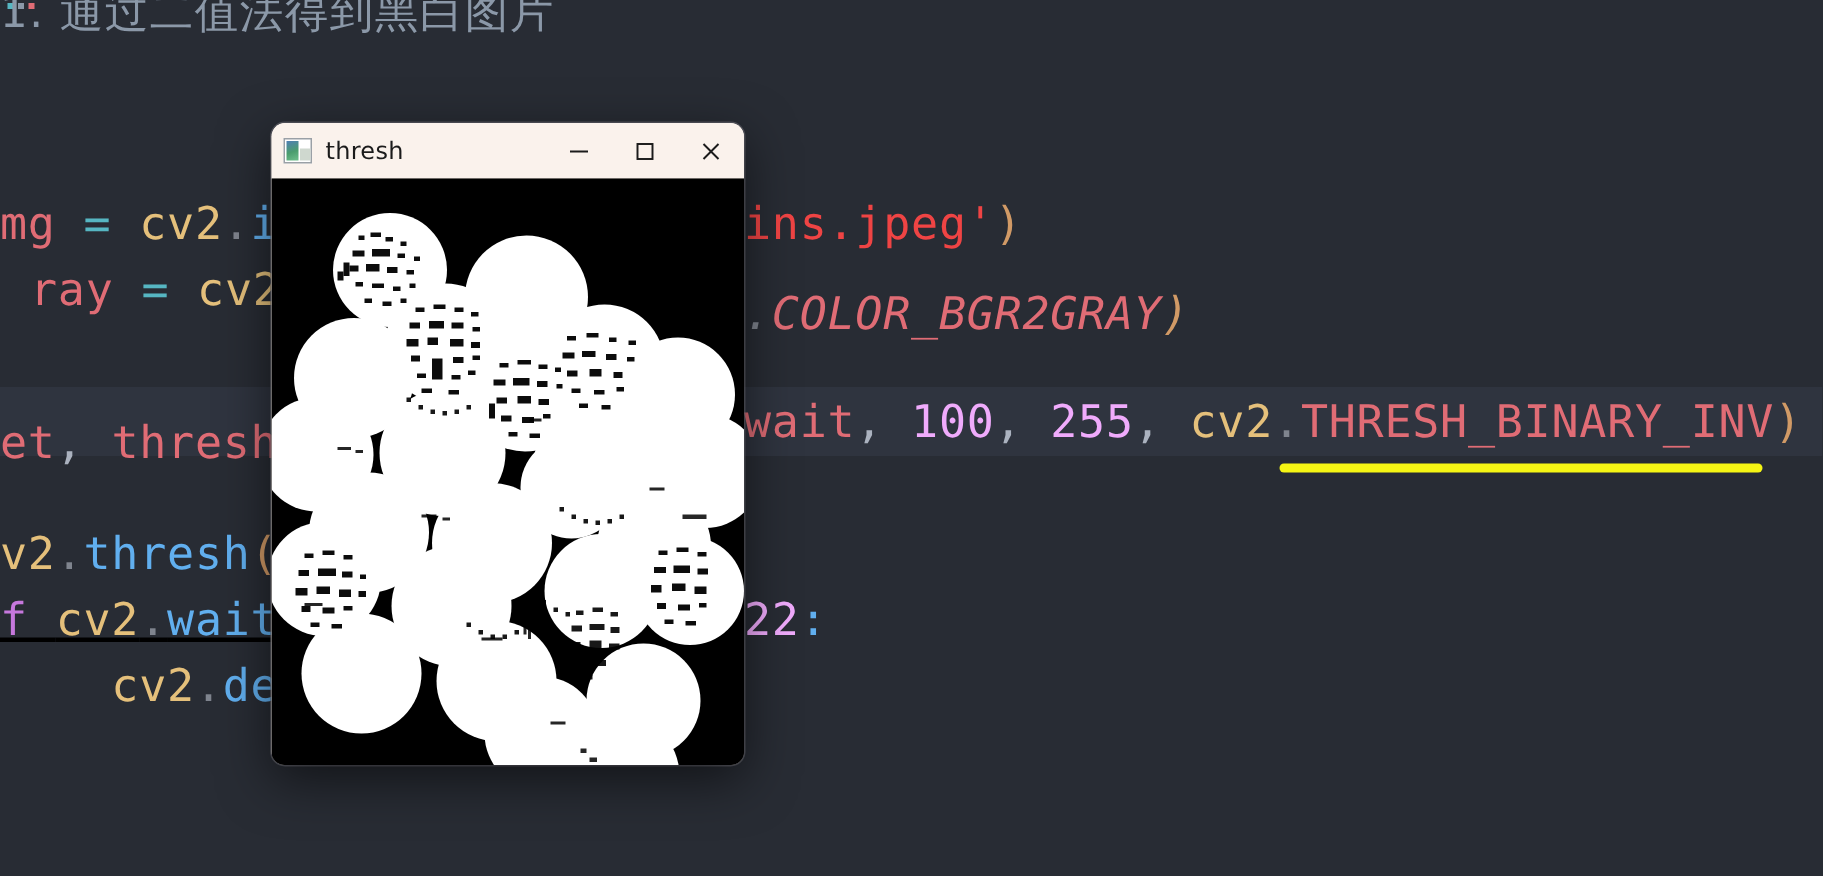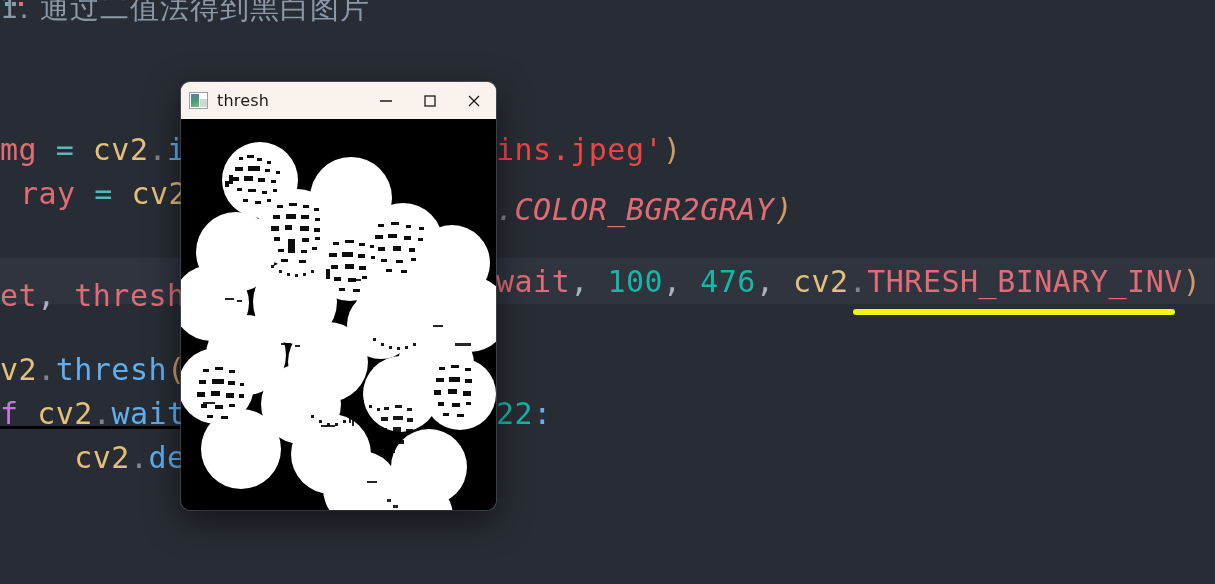--- a/index.html
+++ b/index.html
@@ -78,21 +78,21 @@
 
   
   .t-var   { color: #e06c75; }
   .t-op    { color: #56b6c2; }
   .t-mod   { color: #e5c07b; }
   .t-fn    { color: #61afef; }
   .t-dot   { color: #7f848e; }
   .t-str   { color: #ef4444; }
   .t-paren { color: #d19a66; }
   .t-const { color: #e06c75; }
-  .t-num   { color: #14b8a6; }
+  .t-num   { color: #f0abfc; }
   .t-kw    { color: #c678dd; }
   .t-punc  { color: #abb2bf; }
   .t-colon { color: #61afef; }
 
   
   .yellow-underline {
     position: absolute;
     background: #f5f514;
     border-radius: 3px;
   }
@@ -201,21 +201,21 @@
       <div class="code-line" style="top: 128px; left: 0px;"><span class="t-var">mg </span><span class="t-op">= </span><span class="t-mod">cv2</span><span class="t-dot">.</span><span class="t-fn">i</span></div>
       <div class="code-line" style="top: 172px; left: 0px; padding-left: 20px;"><span class="t-var">ray </span><span class="t-op">= </span><span class="t-mod">cv2</span><span class="t-dot">.</span></div>
       <div class="code-line" style="top: 260px; left: 0px; margin-top: 14px;"><span class="t-var">et</span><span class="t-punc">, </span><span class="t-var">thresh</span></div>
       <div class="code-line" style="top: 348px; left: 0px;"><span class="t-mod">v2</span><span class="t-dot">.</span><span class="t-fn">thresh</span><span class="t-paren">(</span></div>
       <div class="code-line" style="top: 392px; left: 0px; text-decoration: underline;"><span class="t-kw">f </span><span class="t-mod">cv2</span><span class="t-dot">.</span><span class="t-fn">wait</span></div>
       <div class="code-line" style="top: 436px; left: 0px;"><span class="t-mod">    cv2</span><span class="t-dot">.</span><span class="t-fn">des</span></div>
     </div>
   <div id="code-right">
       <div class="code-line" style="top: 128px; left: 496px;"><span class="t-str">ins.jpeg'</span><span class="t-paren">)</span></div>
       <div class="code-line" style="top: 188px; left: 496px; font-style: italic;"><span class="t-dot">.</span><span class="t-const">COLOR_BGR2GRAY</span><span class="t-paren">)</span></div>
-      <div class="code-line" style="top: 260px; left: 496px;"><span class="t-var">wait</span><span class="t-punc">, </span><span class="t-num">100</span><span class="t-punc">, </span><span class="t-num">476</span><span class="t-punc">, </span><span class="t-mod">cv2</span><span class="t-dot">.</span><span class="t-const">THRESH_BINARY_INV</span><span class="t-paren">)</span></div>
+      <div class="code-line" style="top: 260px; left: 496px;"><span class="t-var">wait</span><span class="t-punc">, </span><span class="t-num">100</span><span class="t-punc">, </span><span class="t-num">255</span><span class="t-punc">, </span><span class="t-mod">cv2</span><span class="t-dot">.</span><span class="t-const">THRESH_BINARY_INV</span><span class="t-paren">)</span></div>
       <div class="code-line" style="top: 392px; left: 496px;"><span class="t-num">22</span><span class="t-colon">:</span></div>
     </div>
 
   <div class="yellow-underline" id="yellow-underline" style="left: 853px; top: 309px; width: 322px; height: 6px; background: rgb(245, 245, 20);"></div>
 
   <div class="cv-window">
 
     <div class="cv-titlebar" style="background: rgb(250, 242, 236);">
       <span class="cv-appicon"></span>
       <span class="cv-title">thresh</span>

